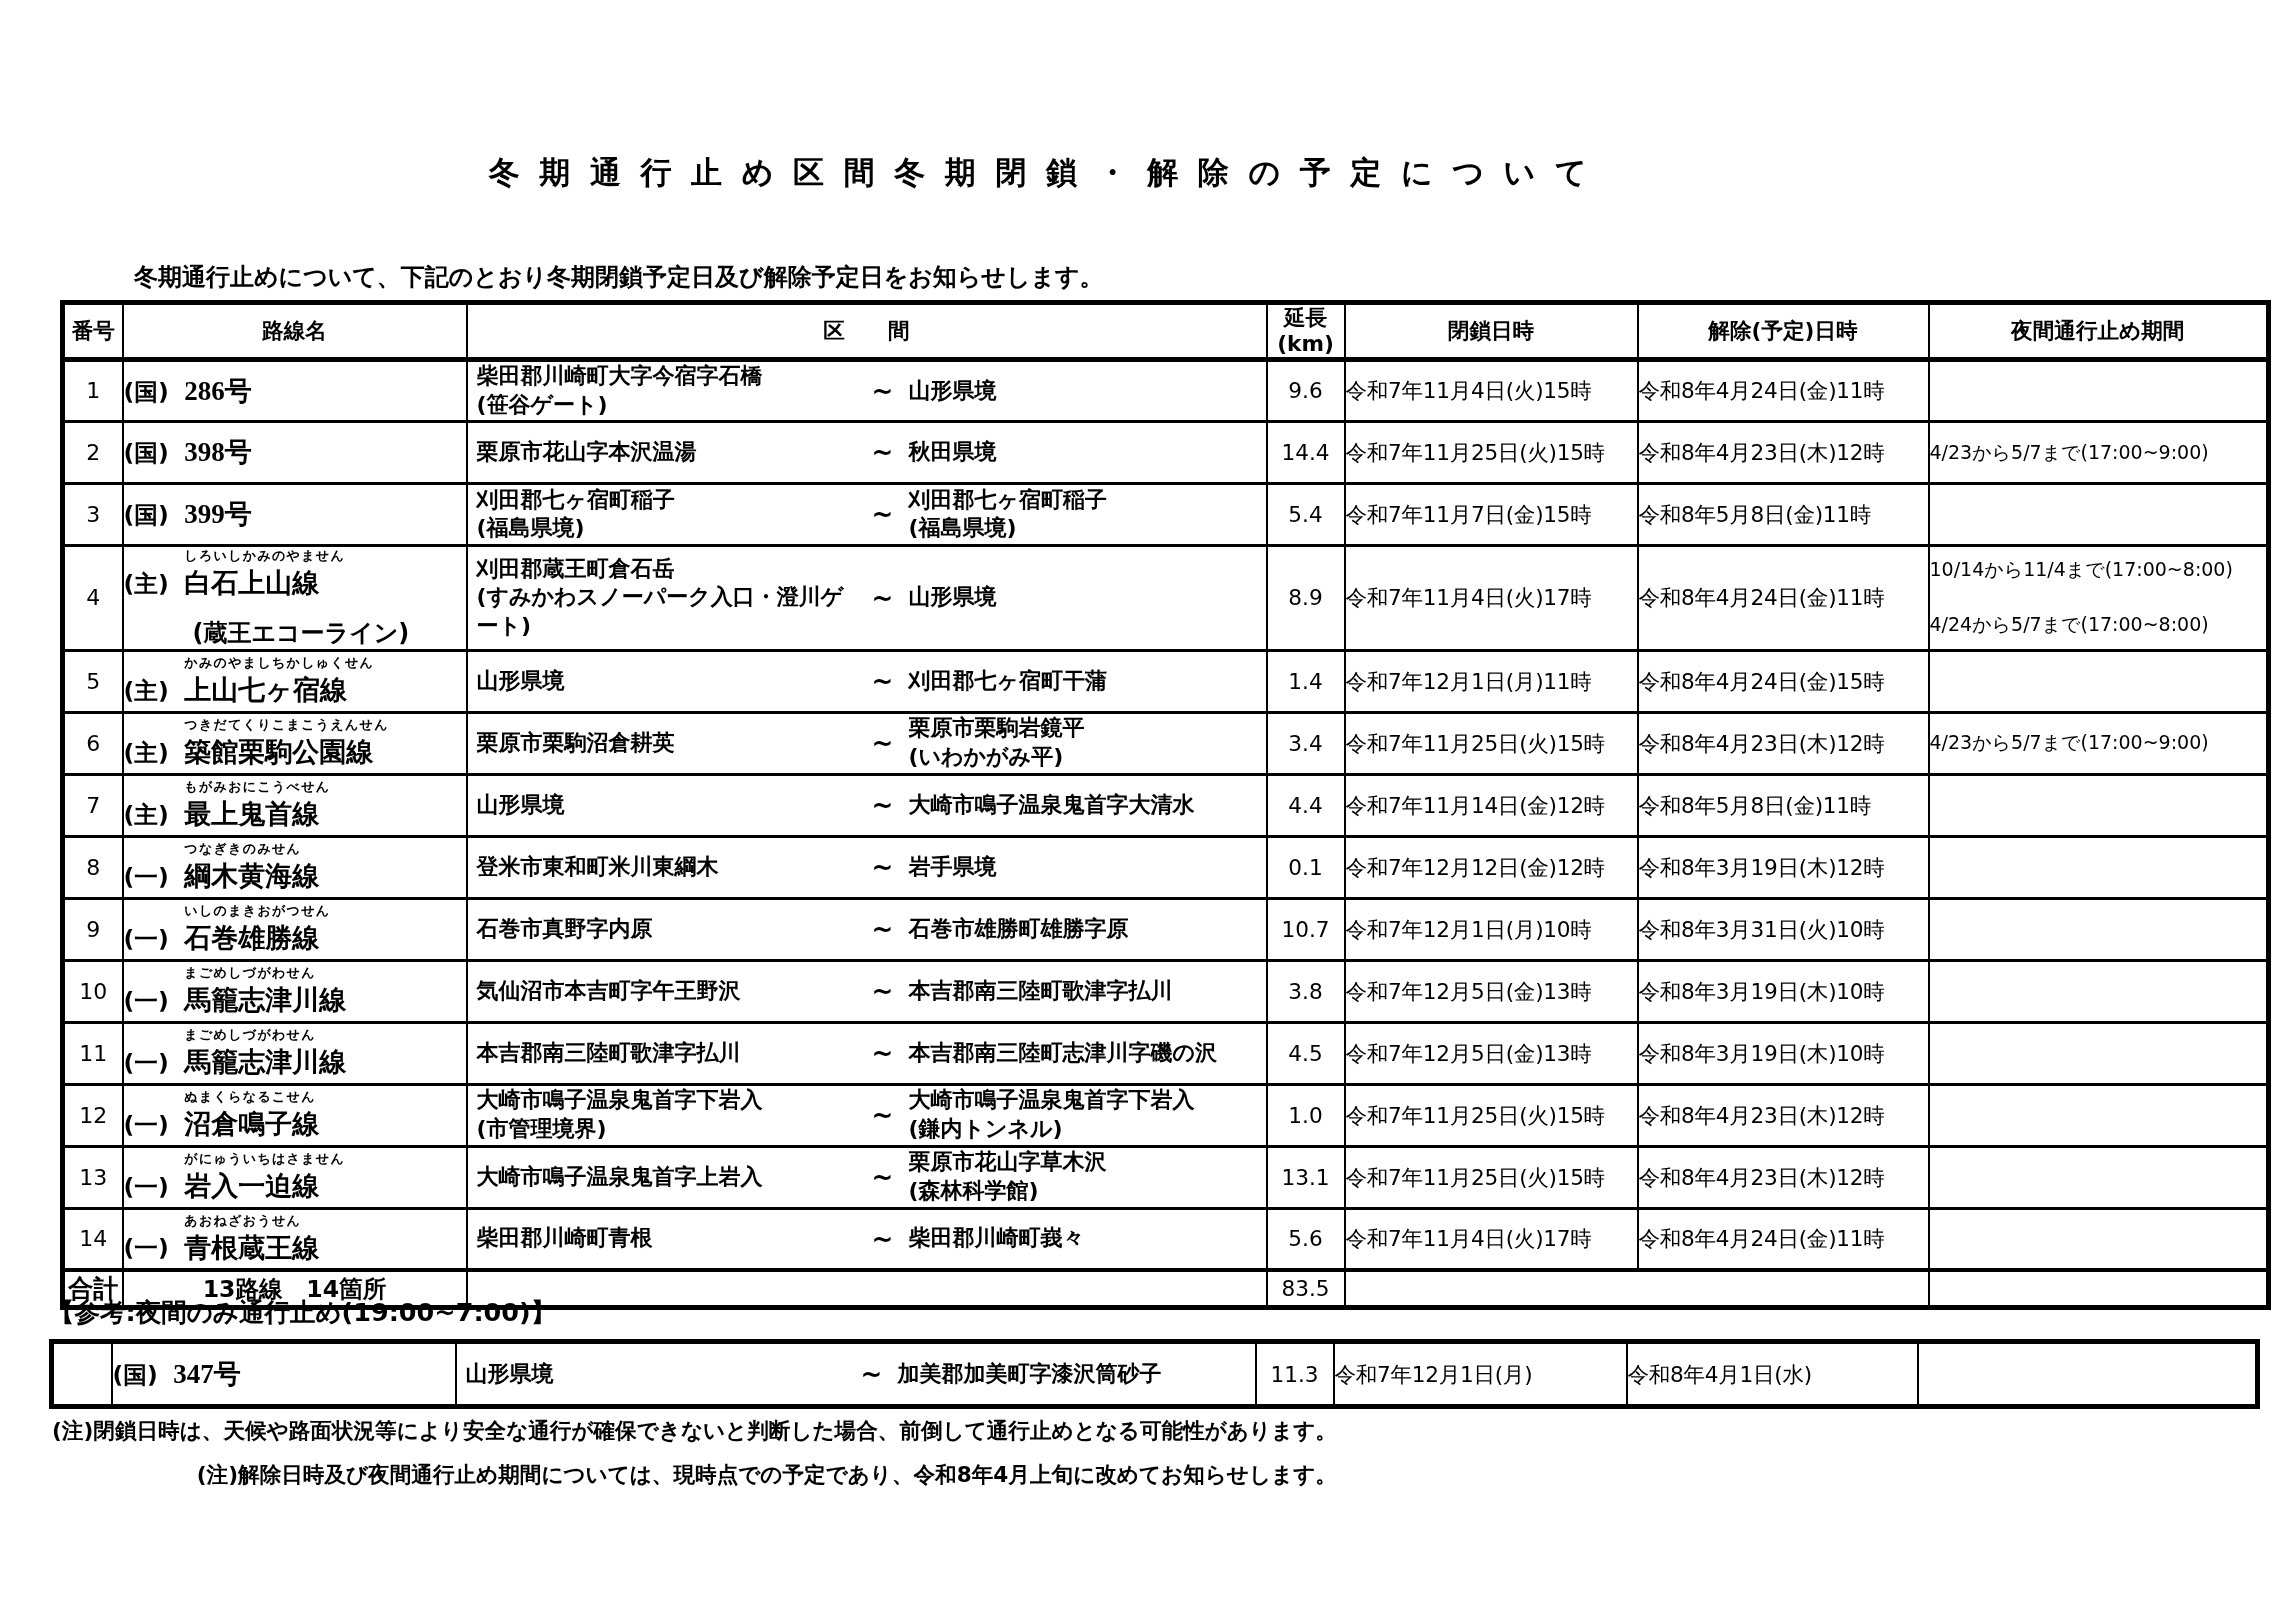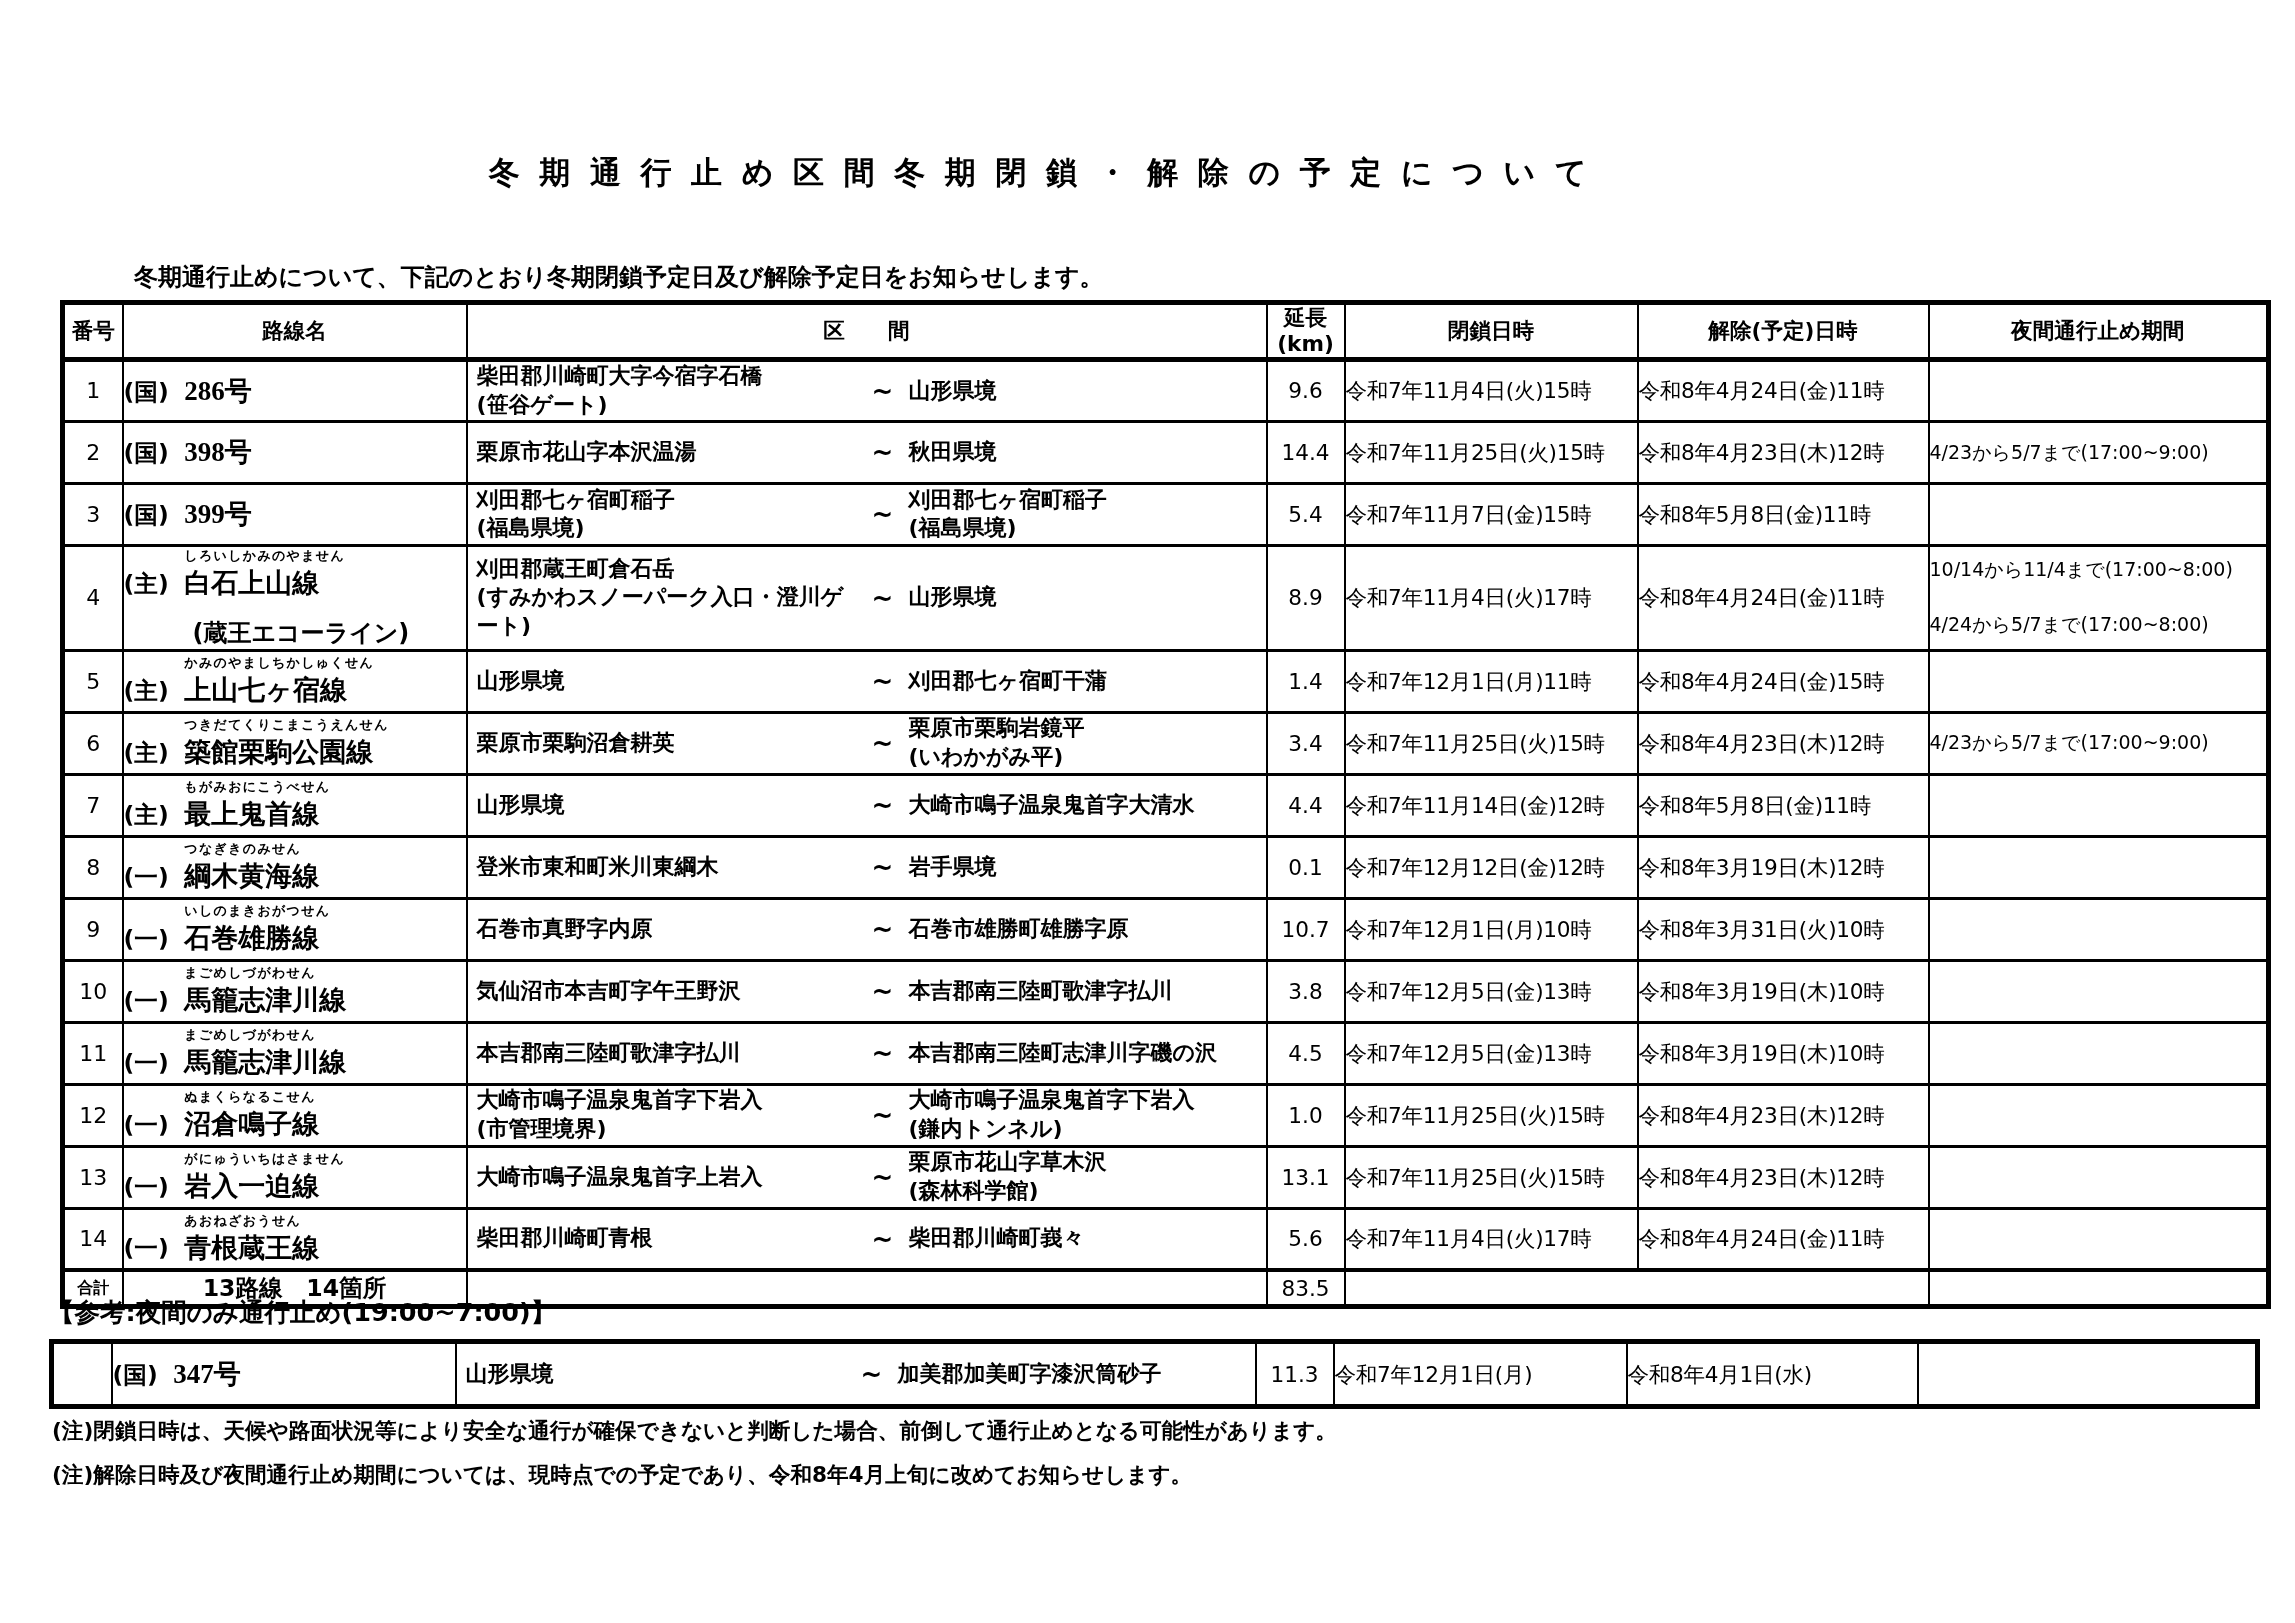--- a/index.html
+++ b/index.html
@@ -57,31 +57,31 @@
   .furigana{font-size:13px;font-weight:600;letter-spacing:1.3px;white-space:nowrap;}
   .furigana:empty{display:none;}
   .route-text{font-size:27px;font-weight:700;white-space:nowrap;font-family:Liberation Serif, serif;}
   .route-sub{font-size:24px;font-weight:600;margin-left:69px;margin-top:15.7px;white-space:nowrap;}
   .route-sub:empty{display:none;}
   .sec-wrap{display:flex;align-items:center;width:100%;}
   .sec-from{width:389px;box-sizing:border-box;padding-left:9px;font-size:22px;font-weight:600;white-space:pre-line;line-height:1.3;}
   .sec-tilde{width:52px;text-align:center;font-size:26px;font-weight:600;}
   .sec-to{flex:1;font-size:22px;font-weight:600;white-space:pre-line;line-height:1.3;padding-right:3.9px;}
   .total-row td{border-top:4.6px solid #000;}
-  .total-label{font-size:16px;font-weight:700;}
+  .total-label{font-size:25px;font-weight:700;}
   .total-routes{font-size:23.6px;font-weight:600;}
   .ref-heading{
     position:absolute;left:49px;top:1295px;
     font-size:25.5px;font-weight:700;
   }
   table.ref-table{top:1339px;}
   tr.ref-row{height:65px;}
   .notes{
     position:absolute;left:52px;top:1414px;
-    font-size:21.6px;font-weight:600;line-height:1.6;
+    font-size:21.6px;font-weight:600;line-height:1.6;text-align:right;
   }
   .note-line{margin-bottom:9.2px;}
 </style>
 </head>
 <body>
 
 <div class="page">
 
   <div class="title">冬期通行止め区間冬期閉鎖・解除の予定について</div>
   <div class="intro">冬期通行止めについて、下記のとおり冬期閉鎖予定日及び解除予定日をお知らせします。</div>

